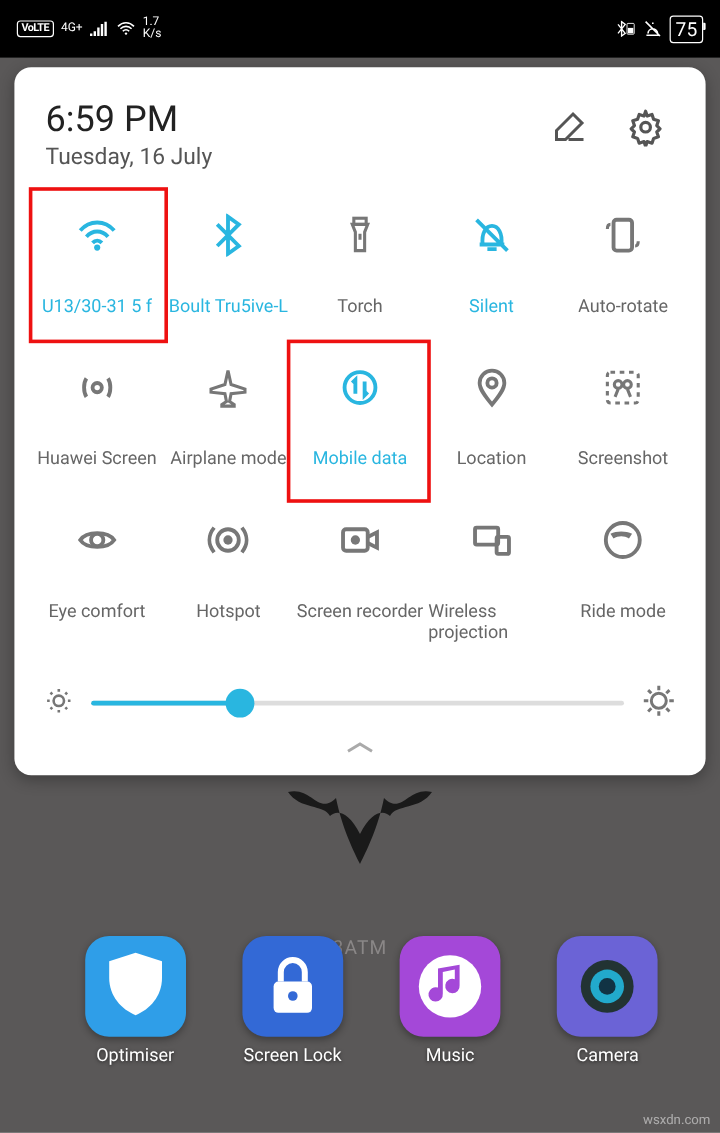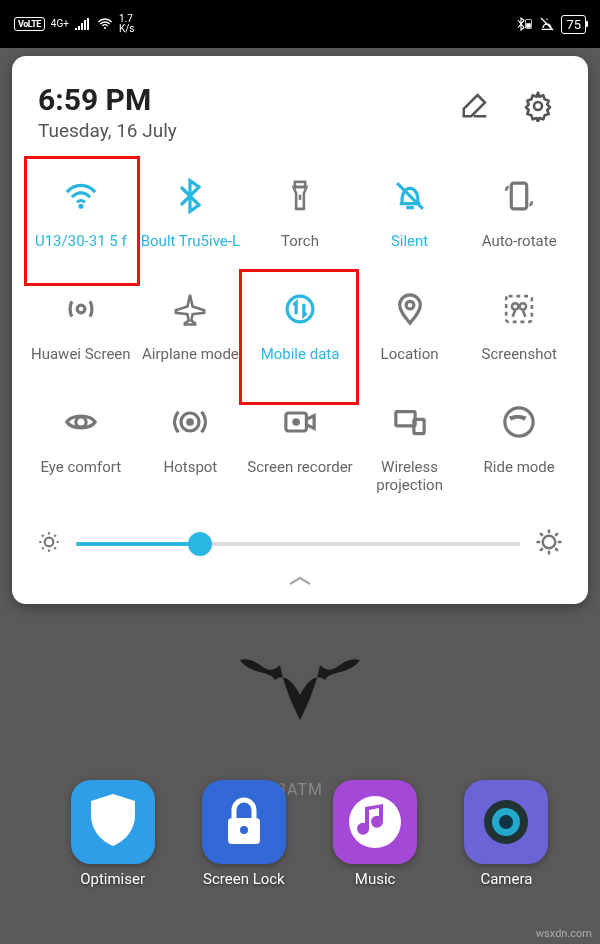--- a/index.html
+++ b/index.html
@@ -4,35 +4,35 @@
   <style>
     * { margin: 0; padding: 0; box-sizing: border-box; font-family: -apple-system, BlinkMacSystemFont, 'Segoe UI', Roboto, sans-serif; }
     body { width: 600px; height: 944px; background: #5a5858; overflow: hidden; position: relative; }
     
     .status-bar { height: 48px; background: #000; display: flex; align-items: center; justify-content: space-between; padding: 0 14px; color: #fff; }
     .status-left { display: flex; align-items: center; gap: 6px; font-size: 11px; }
     .status-right { display: flex; align-items: center; gap: 6px; }
     .volte-badge { border: 1px solid #fff; border-radius: 3px; padding: 1px 3px; font-size: 9px; font-weight: bold; letter-spacing: -0.5px; }
     .signal-text { font-size: 10px; line-height: 1; }
     .speed-block { display: flex; flex-direction: column; line-height: 1; font-size: 10px; }
-    .battery-box { border: 1px solid #fff; border-radius: 3px; padding: 1px 4px; font-size: 13px; position: relative; }
+    .battery-box { border: 1px solid #fff; border-radius: 3px; padding: 1px 4px; font-size: 16px; position: relative; }
     .battery-box::after { content: ''; position: absolute; right: -3px; top: 5px; width: 2px; height: 6px; background: #fff; border-radius: 0 1px 1px 0; }
     
     .qs-panel { margin: 8px 12px 0; background: #fff; border-radius: 14px; padding: 26px 14px 10px; box-shadow: 0 4px 12px rgba(0,0,0,0.3); }
     .qs-header { display: flex; align-items: flex-start; padding: 0 12px 20px; }
-    .qs-time { font-size: 30px; font-weight: 700; color: #222; }
+    .qs-time { font-size: 30px; font-weight: 400; color: #222; }
     .qs-date { font-size: 19px; color: #555; margin-top: 2px; }
     .qs-header-spacer { flex: 1; }
     .qs-header-icon { padding: 8px; margin-left: 16px; color: #555; }
     
     .qs-grid { display: grid; grid-template-columns: repeat(5, 1fr); gap: 0; }
     .qs-tile { display: flex; flex-direction: column; align-items: center; padding: 12px 2px 24px; position: relative; }
     .qs-tile-icon { height: 44px; display: flex; align-items: center; justify-content: center; margin-bottom: 14px; color: #777; }
     .qs-tile-icon.active { color: #29b6e0; }
-    .qs-tile-label { font-size: 15px; color: #666; text-align: center; line-height: 1.25; white-space: nowrap; overflow: hidden; text-overflow: ellipsis; max-width: 110px; }
+    .qs-tile-label { font-size: 15px; color: #666; text-align: left; line-height: 1.25; white-space: nowrap; overflow: hidden; text-overflow: ellipsis; max-width: 110px; margin-top: 14px; }
     .qs-tile-label.multi { white-space: normal; }
     .qs-tile-label.active { color: #29b6e0; }
     
     .highlight-box { position: absolute; border: 3px solid #e11; pointer-events: none; }
     .hl1 { top: -6px; left: -2px; width: 116px; height: 130px; }
     .hl2 { top: -6px; left: -6px; width: 120px; height: 136px; }
     
     .brightness-row { display: flex; align-items: center; padding: 8px 10px 6px; gap: 14px; }
     .brightness-icon { color: #777; }
     .brightness-track { flex: 1; height: 4px; background: #ddd; position: relative; border-radius: 2px; }

